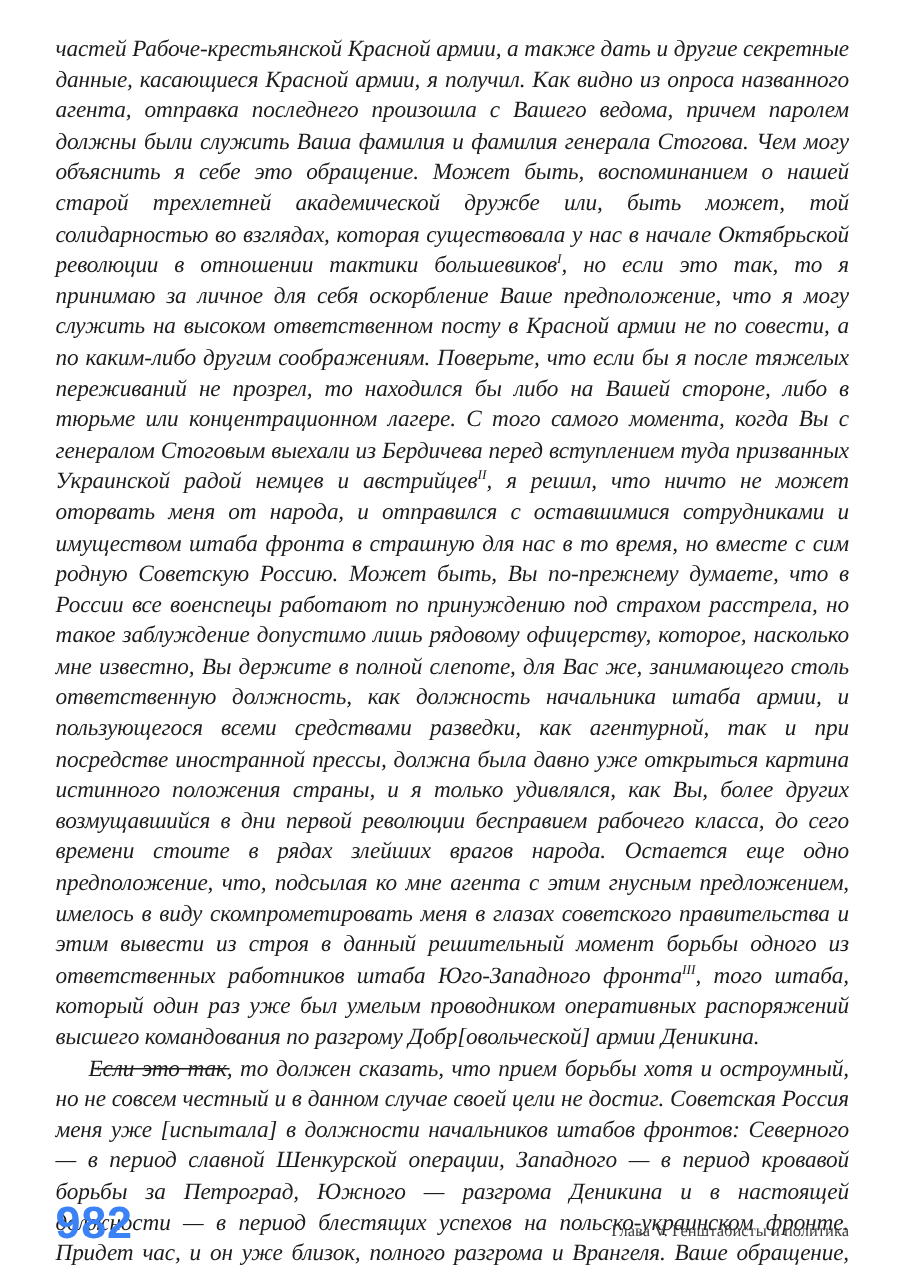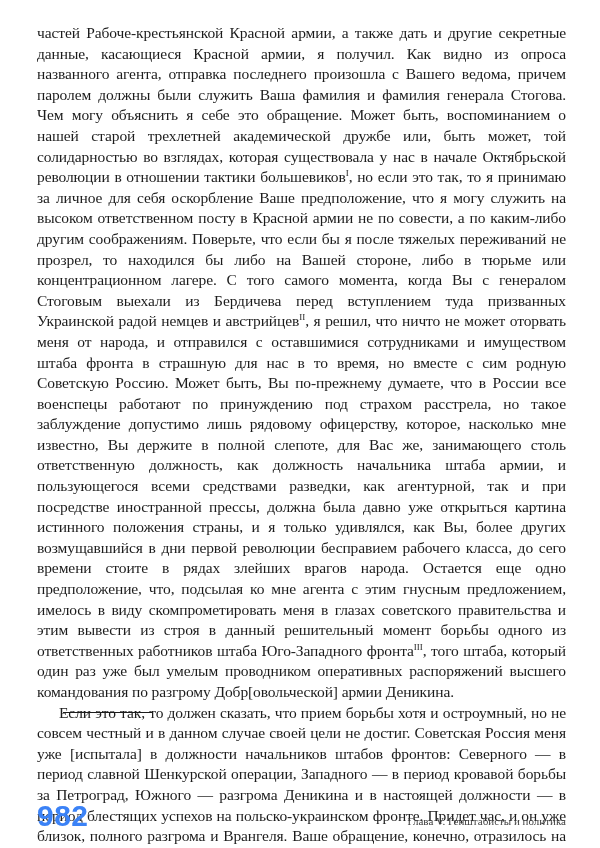--- a/index.html
+++ b/index.html
@@ -22,21 +22,21 @@
     top: 23px;
     font-family: "Liberation Serif", "DejaVu Serif", serif;
     font-size: 15.5px;
     line-height: 20.6px;
     letter-spacing: -0.1px;
     color: #1c1c1c;
     text-align: justify;
     hyphens: auto;
     -webkit-hyphens: auto;
   }
-  p.para { margin: 0; padding: 0; }
+  p.para { margin: 0; padding: 0; font-style: italic; }
   p.para.indent { text-indent: 22px; }
   sup.fn-ref {
     font-size: 9px;
     line-height: 0;
     vertical-align: 6px;
     letter-spacing: 0;
   }
   
   .footnotes {
     position: absolute;

